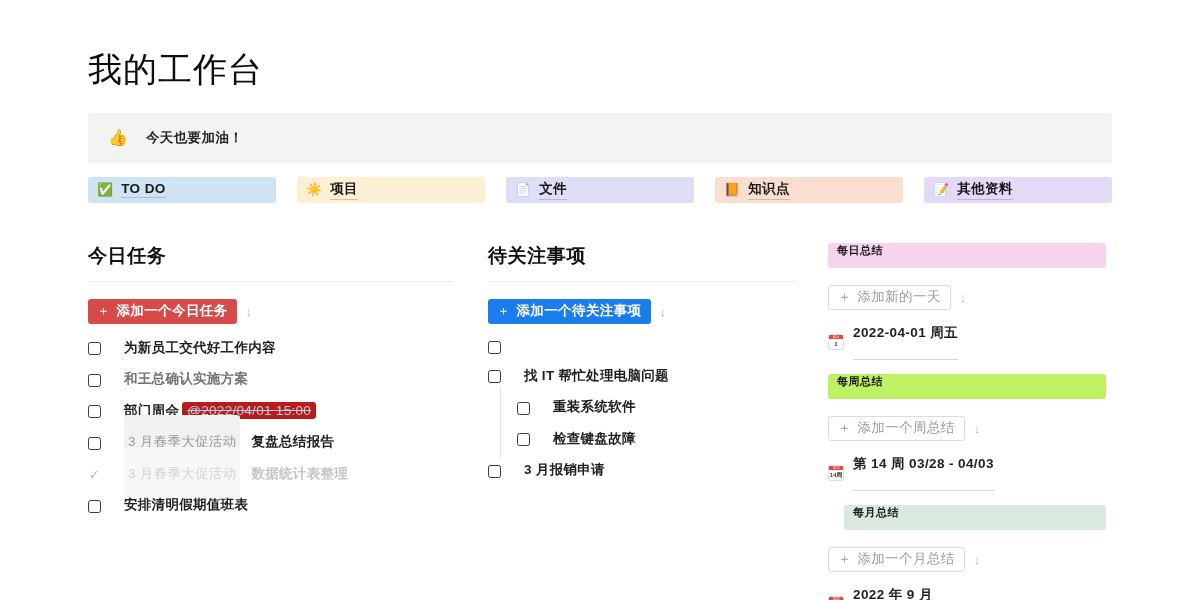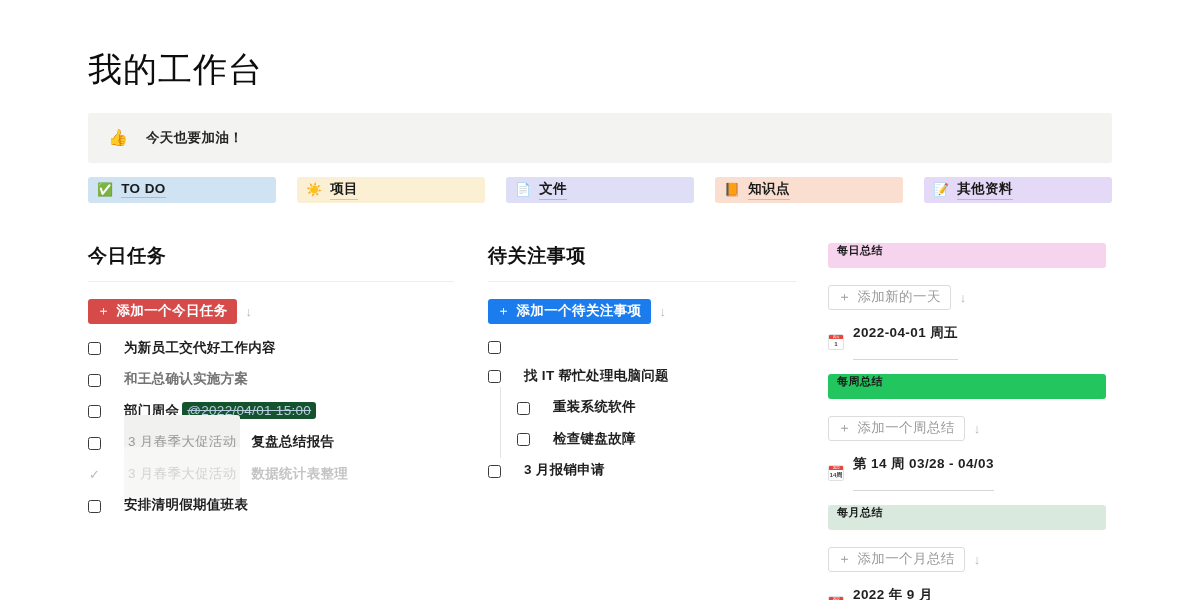--- a/index.html
+++ b/index.html
@@ -199,21 +199,21 @@
   .chip {
     background: #f1f1f0;
     color: #9a9a9a;
     border-radius: 3px;
     padding: 19px 4px;
     font-weight: 400;
     margin-right: 11px;
   }
   .chip.faded { background: #f7f7f6; color: #d3d3d3; }
   .mention {
-    background: #14532d;
+    background: #b91c1c;
     color: #b6cde0;
     border-radius: 3px;
     padding: 1px 5px;
     font-weight: 400;
     text-decoration: line-through;
     margin-left: 3px;
   }
 
   
   .panel { margin-bottom: 14px; }
@@ -222,22 +222,22 @@
     border-radius: 3px;
     display: flex;
     align-items: flex-start;
     padding-left: 9px;
     font-size: 11px;
     font-weight: 700;
     letter-spacing: .5px;
     color: #1a1a1a;
   }
   .panel-head.p-pink   { background: #f6d4ee; }
-  .panel-head.p-peach  { background: #22c55e; font-family: Liberation Mono, monospace; }
-  .panel-head.p-green  { background: #d9e9dd; }
+  .panel-head.p-peach  { background: #bef264; font-family: Liberation Mono, monospace; }
+  .panel-head.p-green  { background: #d9e9dd; margin-left: 16px; }
 
   .panel-entry {
     display: flex;
     align-items: center;
     gap: 9px;
     margin-top: 14px;
   }
   .cal-icon {
     width: 16px;
     height: 16px;

